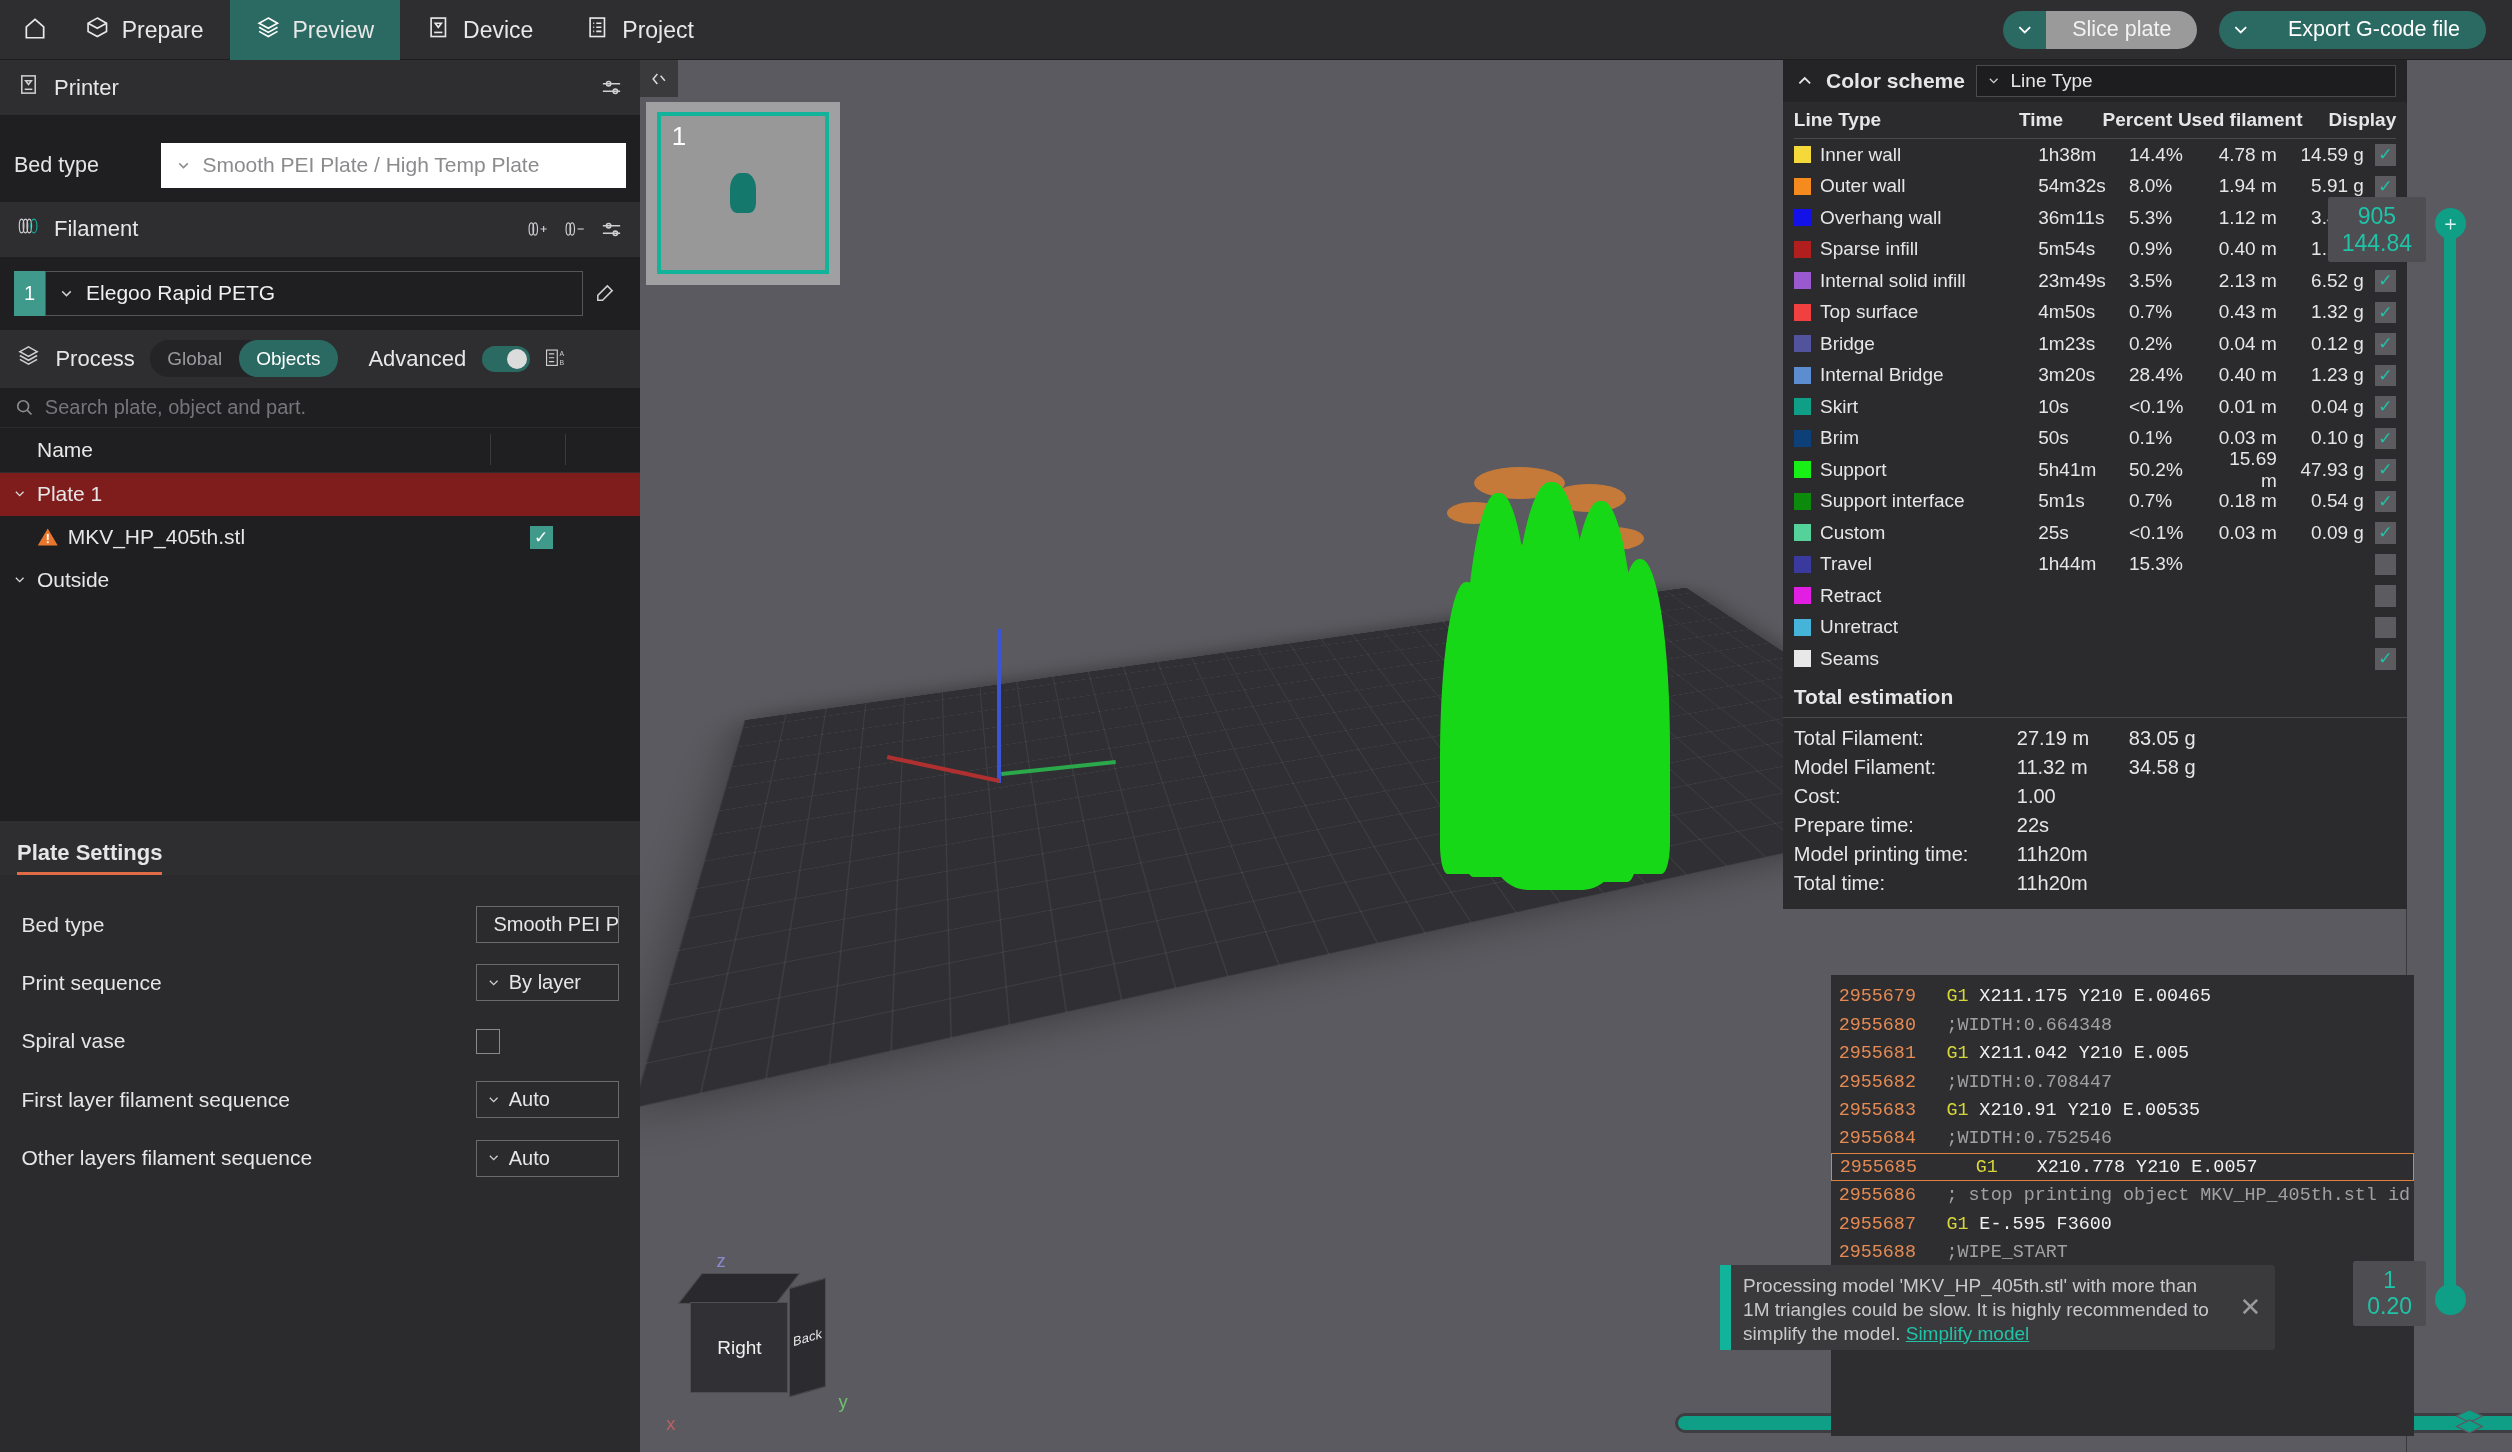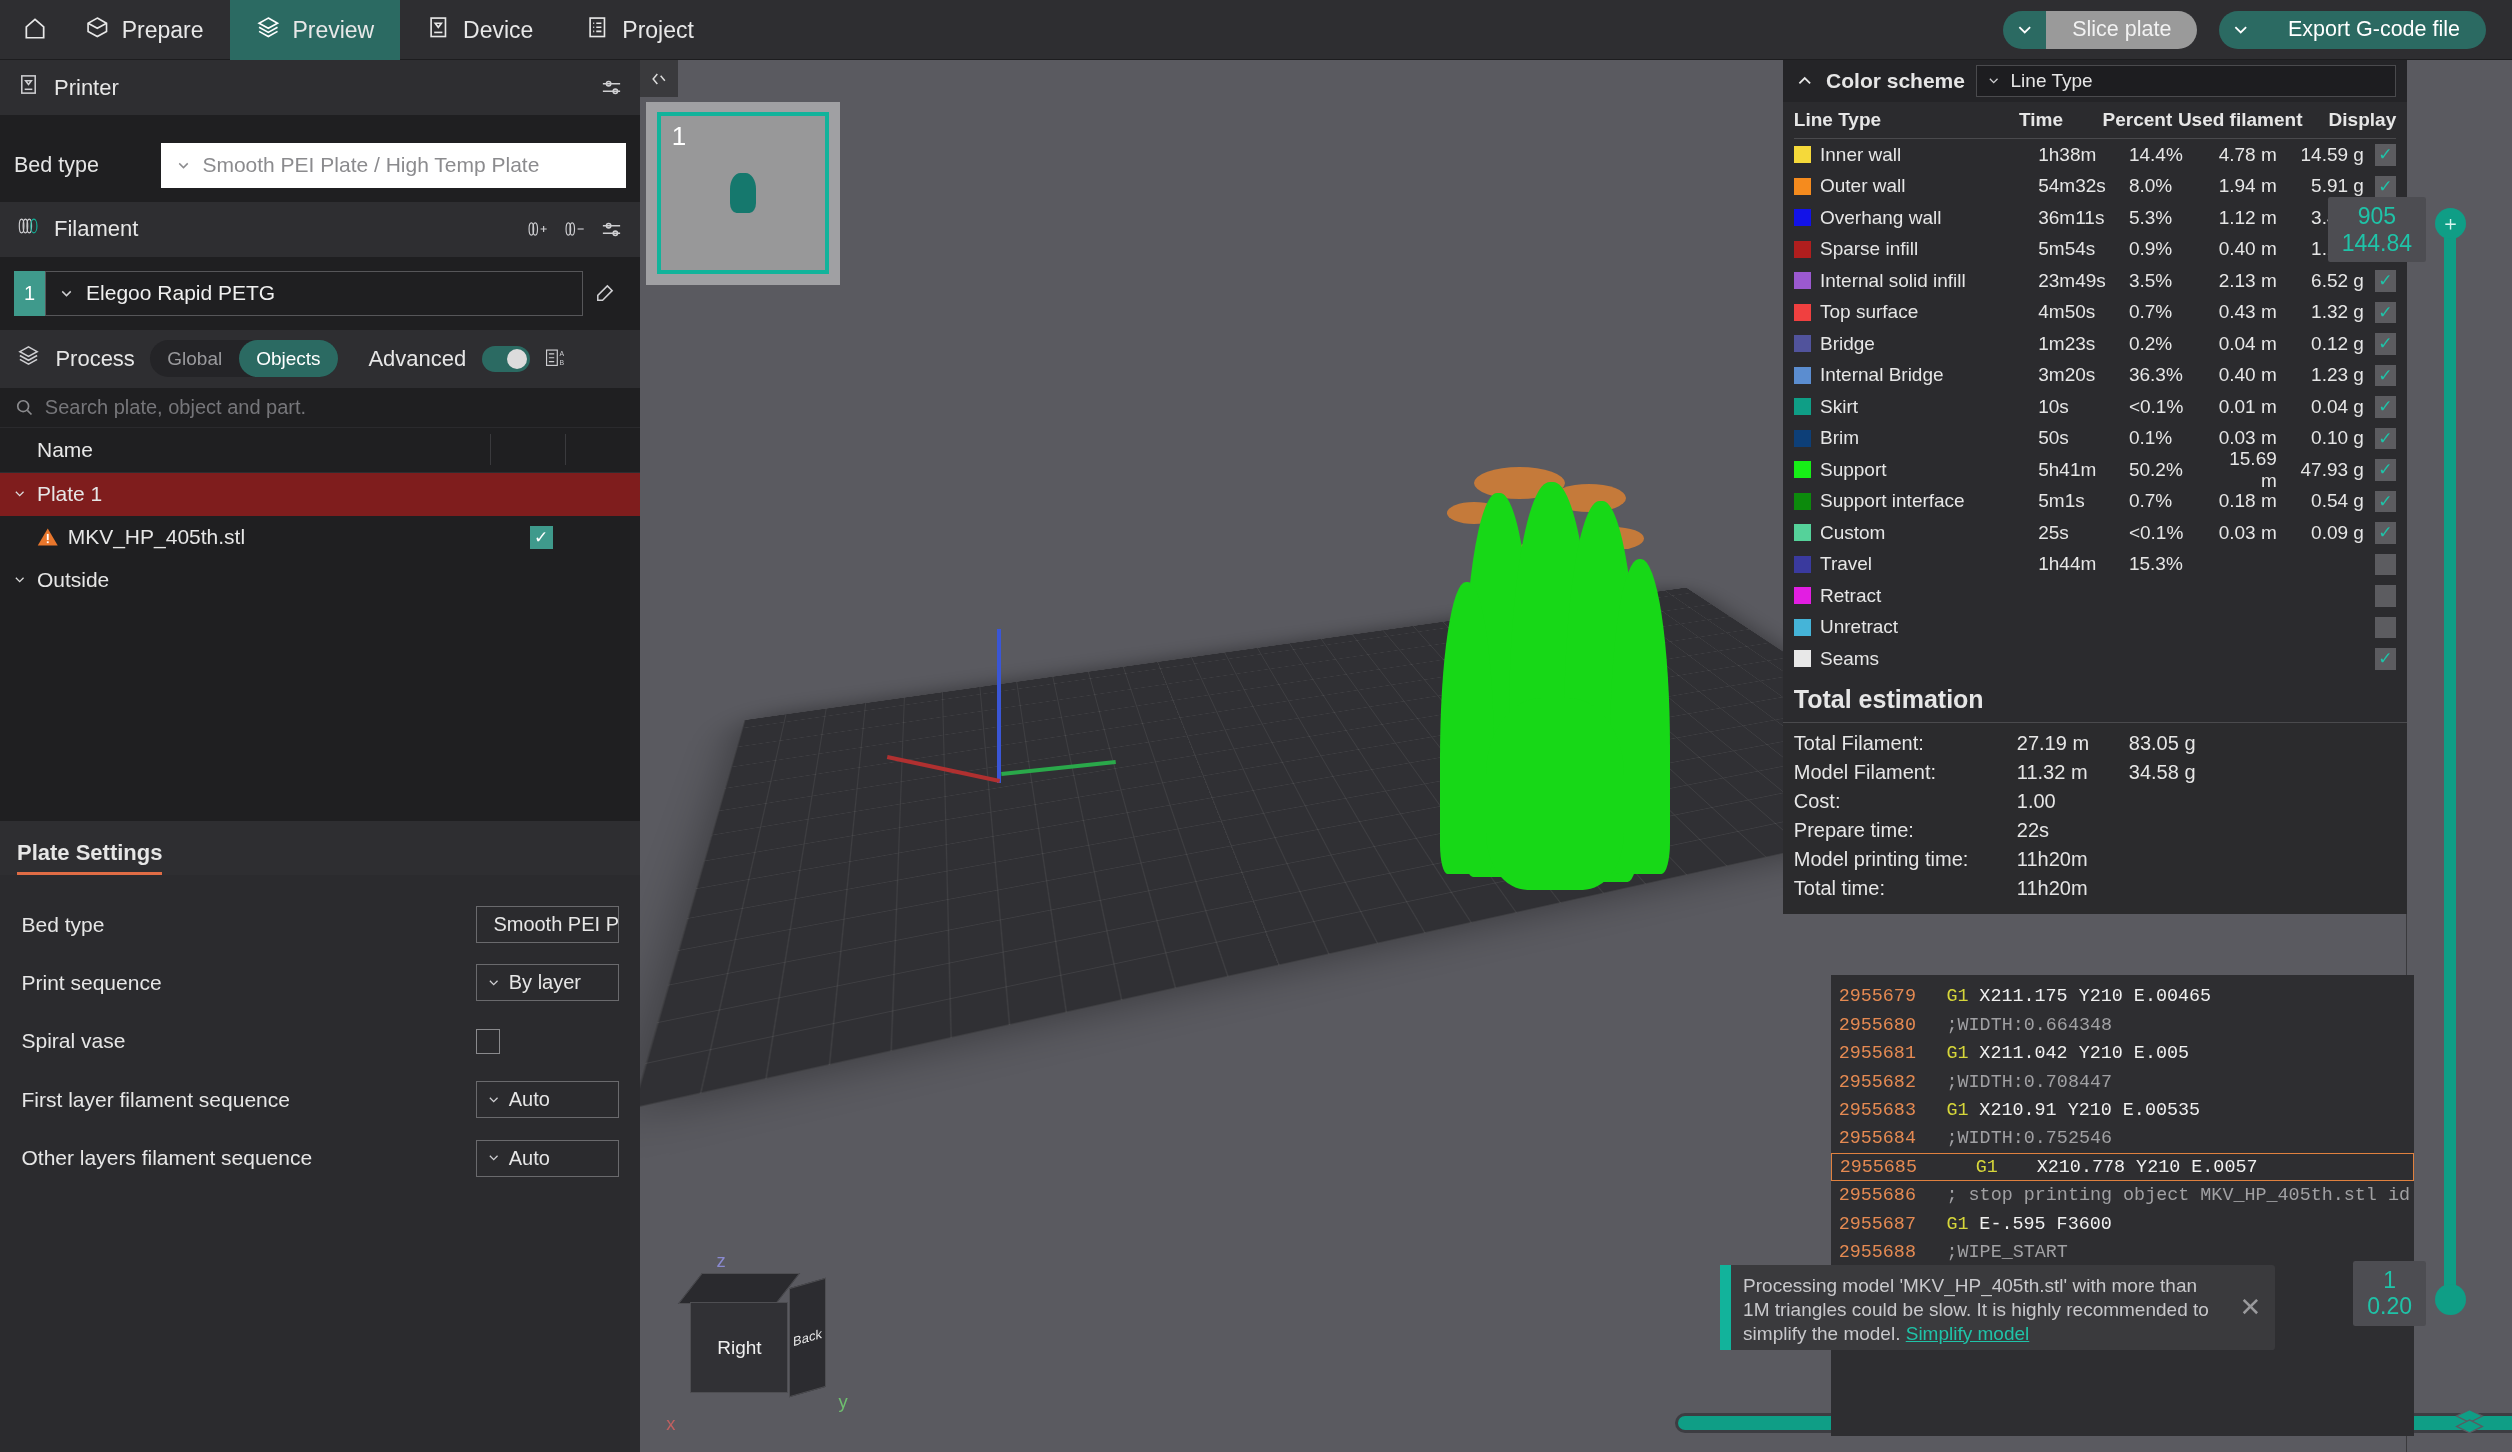--- a/index.html
+++ b/index.html
@@ -237,21 +237,21 @@
   .c-disp { flex: 1; display: flex; justify-content: center; }
   .cs-th .c-filhdr { width: 166px; }
   .dbox {
     width: 21.5px; height: 21.5px; background: #5c5c60; display: flex;
     align-items: center; justify-content: center; color: #1fc3a8; font-size: 17px;
     cursor: pointer;
   }
   .dbox.off { color: transparent; }
 
   .te-title {
-    padding: 10.8px 10.8px 7.7px 10.8px; font-size: 25px; font-weight: bold;
+    padding: 10.8px 10.8px 7.7px 10.8px; font-size: 21px; font-weight: bold;
     border-bottom: 0.8px solid #4a4a4d;
   }
   .te-wrap { padding: 6.1px 10.8px 10.8px 10.8px; background: rgba(43,43,46,.92); }
   .te-row { display: flex; height: 29px; align-items: center; font-size: 20px; }
   .te-k { width: 223px; }
   .te-v1 { width: 112px; }
   .te-v2 { width: 108px; }
 
   
   .gcode {
@@ -794,21 +794,21 @@
             <span class="c-disp">
               <span class="dbox">✓</span>
             </span>
           </div>
           <div class="cs-tr">
             <span class="c-name">
               <span class="c-sw" style="background:#5b8dd0"></span>
               <span>Internal Bridge</span>
             </span>
             <span class="c-time">3m20s</span>
-            <span class="c-pct">36.3%</span>
+            <span class="c-pct">28.4%</span>
             <span class="c-fil">0.40 m</span>
             <span class="c-wt">1.23 g</span>
             <span class="c-disp">
               <span class="dbox">✓</span>
             </span>
           </div>
           <div class="cs-tr">
             <span class="c-name">
               <span class="c-sw" style="background:#0f9e86"></span>
               <span>Skirt</span>

